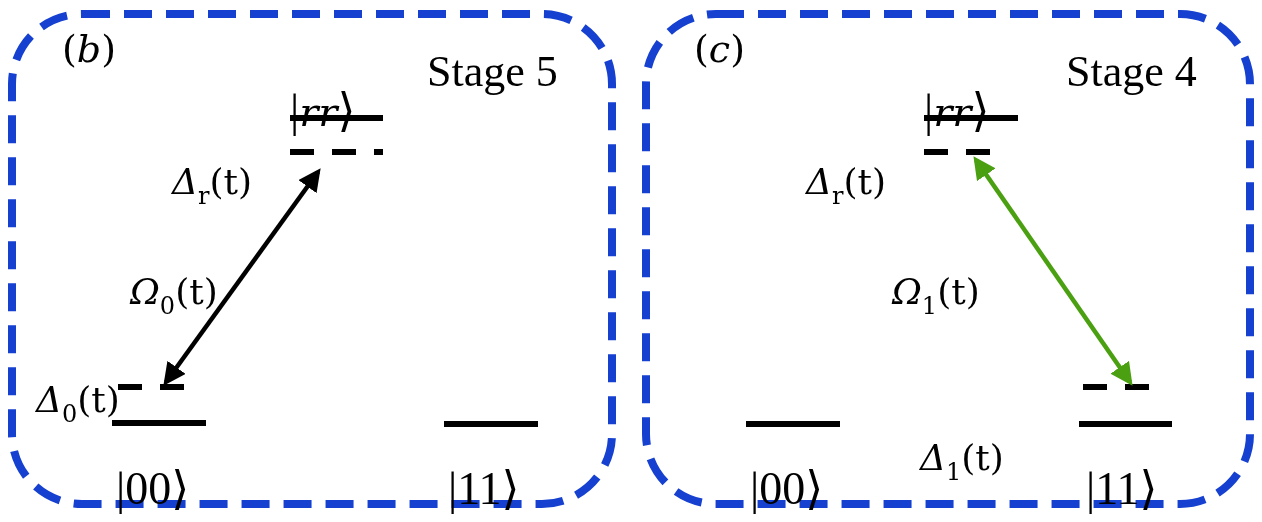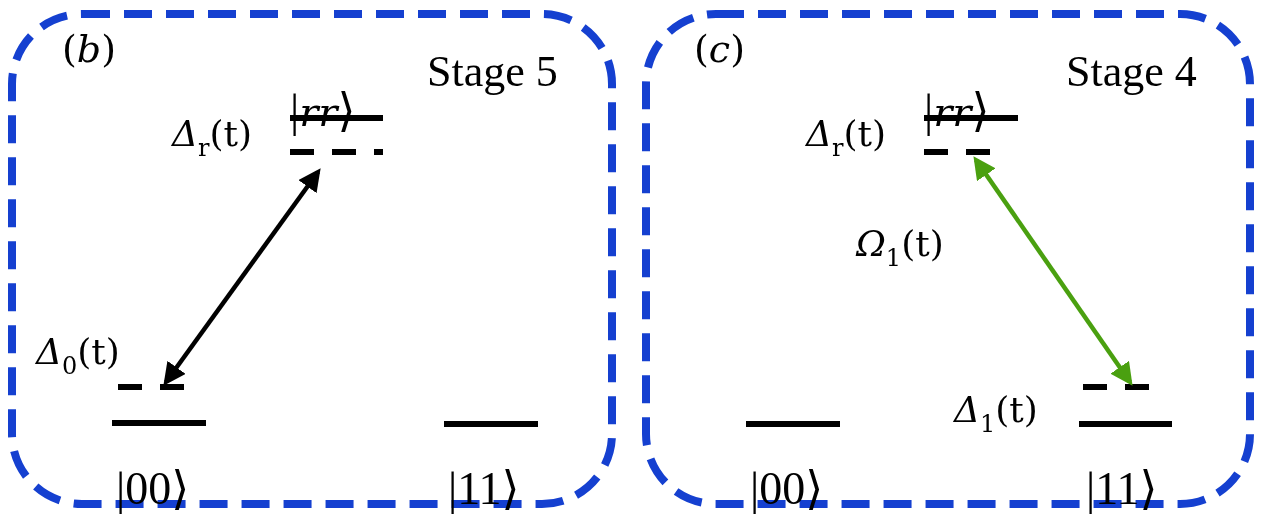--- a/index.html
+++ b/index.html
@@ -1,19 +1,19 @@
 <!DOCTYPE html>
 <html><head>
   <meta charset="utf-8">
   <style>
     html, body { margin: 0; padding: 0; background: #ffffff; }
     body { width: 1262px; height: 522px; position: relative; overflow: hidden; }
     #canvas { position: absolute; left: 0; top: 0; width: 1262px; height: 522px; }
     .lbl { position: absolute; color: #000; white-space: nowrap; line-height: 1; }
-    .math { font-family: "DejaVu Serif", serif; font-style: italic; font-size: 36px; }
+    .math { font-family: "DejaVu Serif", serif; font-style: italic; font-size: 36px; margin-top: 48px; }
     .sub { font-size: 24px; font-style: normal; position: relative; top: 10px; }
     .stage { font-family: "Liberation Serif", serif; font-size: 44px; }
     .panel-tag { font-family: "DejaVu Serif", serif; font-size: 38px; }
     .panel-tag i { font-style: italic; }
     .ket { font-family: "Liberation Serif", serif; font-size: 46px; margin-top: 28px; }
     .ket .it { font-family: "DejaVu Serif", serif; font-style: italic; font-size: 40px; }
   </style>
 </head>
 <body>
 
@@ -47,26 +47,27 @@
     <line x1="1079" y1="424" x2="1172" y2="424" stroke="#000" stroke-width="6"></line>
 
     <line x1="976" y1="160" x2="1130" y2="382" stroke="#4aa010" stroke-width="4.5" marker-start="url(#ahGreen)" marker-end="url(#ahGreen)"></line>
   </svg>
 
   
   <div class="lbl panel-tag" style="left:62px; top:30px;"><span>(</span><i>b</i><span>)</span></div>
   <div class="lbl stage" style="left:427px; top:50px;">Stage 5</div>
   <div class="lbl ket" style="left:290px; top:60px;"><span>|</span><span class="it">rr</span><span>⟩</span></div>
   <div class="lbl math" style="left:172px; top:116px;"><span>Δ</span><span class="sub">r</span><span style="font-style:normal">(t)</span></div>
+  <div class="lbl math" style="left:130px; top:226px;"><span>Ω</span><span class="sub">0</span><span style="font-style:normal">(t)</span></div>
   <div class="lbl math" style="left:36px; top:334px;text-align:center;"><span>Δ</span><span class="sub">0</span><span style="font-style:normal">(t)</span></div>
   <div class="lbl ket" style="left:116px; top:438px;">|00⟩</div>
   <div class="lbl ket" style="left:448px; top:438px;">|11⟩</div>
 
   
   <div class="lbl panel-tag" style="left:694px; top:30px;"><span>(</span><i>c</i><span>)</span></div>
   <div class="lbl stage" style="left:1066px; top:50px;">Stage 4</div>
   <div class="lbl ket" style="left:924px; top:60px;"><span>|</span><span class="it">rr</span><span>⟩</span></div>
   <div class="lbl math" style="left:806px; top:116px;"><span>Δ</span><span class="sub">r</span><span style="font-style:normal">(t)</span></div>
-  <div class="lbl math" style="left:856px; top:226px;"><span>Ω</span><span class="sub">1</span><span style="font-style:normal">(t)</span></div>
-  <div class="lbl math" style="left:954px; top:392px;text-align:center;"><span>Δ</span><span class="sub">1</span><span style="font-style:normal">(t)</span></div>
+  <div class="lbl math" style="left:892px; top:226px;"><span>Ω</span><span class="sub">1</span><span style="font-style:normal">(t)</span></div>
+  <div class="lbl math" style="left:920px; top:392px;text-align:center;"><span>Δ</span><span class="sub">1</span><span style="font-style:normal">(t)</span></div>
   <div class="lbl ket" style="left:750px; top:438px;">|00⟩</div>
   <div class="lbl ket" style="left:1086px; top:438px;">|11⟩</div>
 </div>
 
 </body></html>

